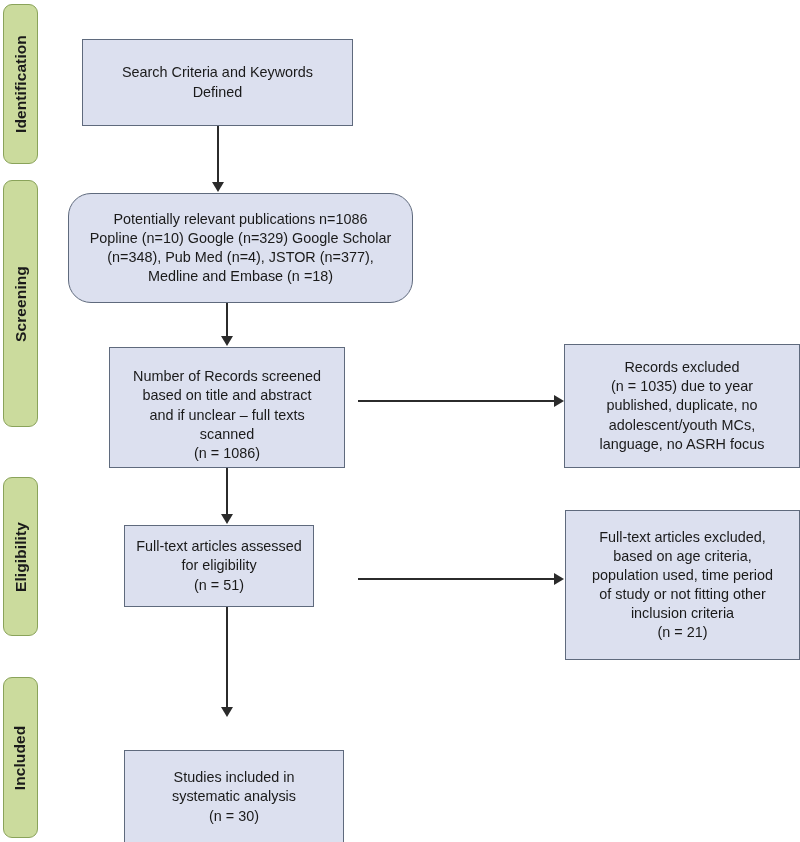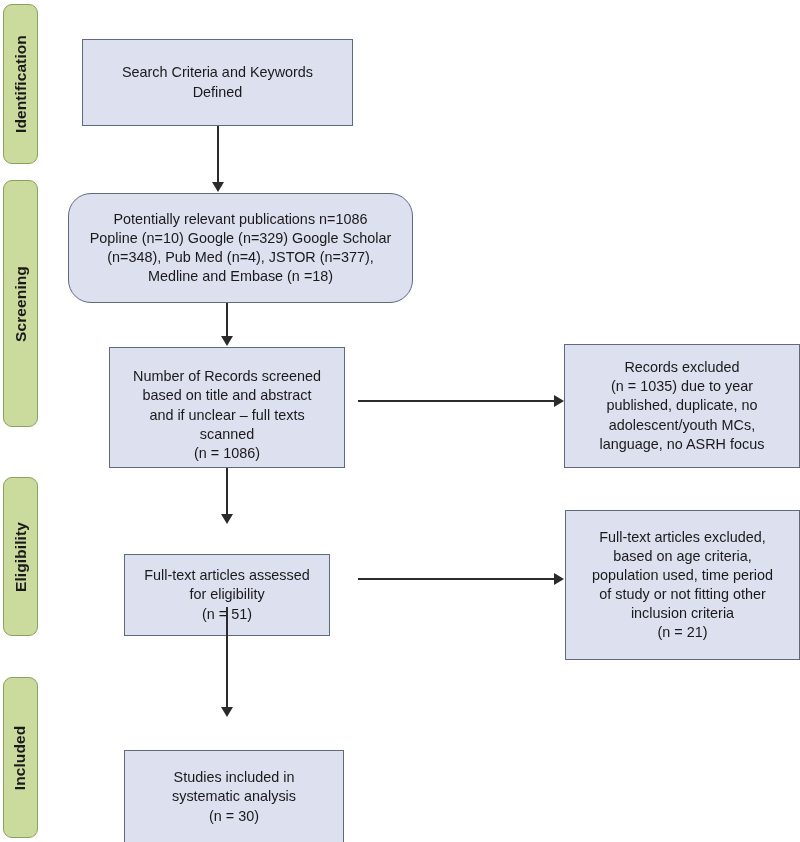--- a/index.html
+++ b/index.html
@@ -140,21 +140,21 @@
   </div>
 
   <div class="flow-box" style="left:564px; top:344px; width:236px; height:124px;justify-content:center;">
     <span class="box-text">Records excluded
 (n = 1035) due to year
 published, duplicate, no
 adolescent/youth MCs,
 language, no ASRH focus</span>
   </div>
 
-  <div class="flow-box" style="left:124px; top:525px; width:206px; height:82px;margin-top:29px;">
+  <div class="flow-box" style="left:124px; top:525px; width:190px; height:82px;">
     <span class="box-text">Full-text articles assessed
 for eligibility
 (n = 51)</span>
   </div>
 
   <div class="flow-box" style="left:565px; top:510px; width:235px; height:150px;">
     <span class="box-text">Full-text articles excluded,
 based on age criteria,
 population used, time period
 of study or not fitting other

